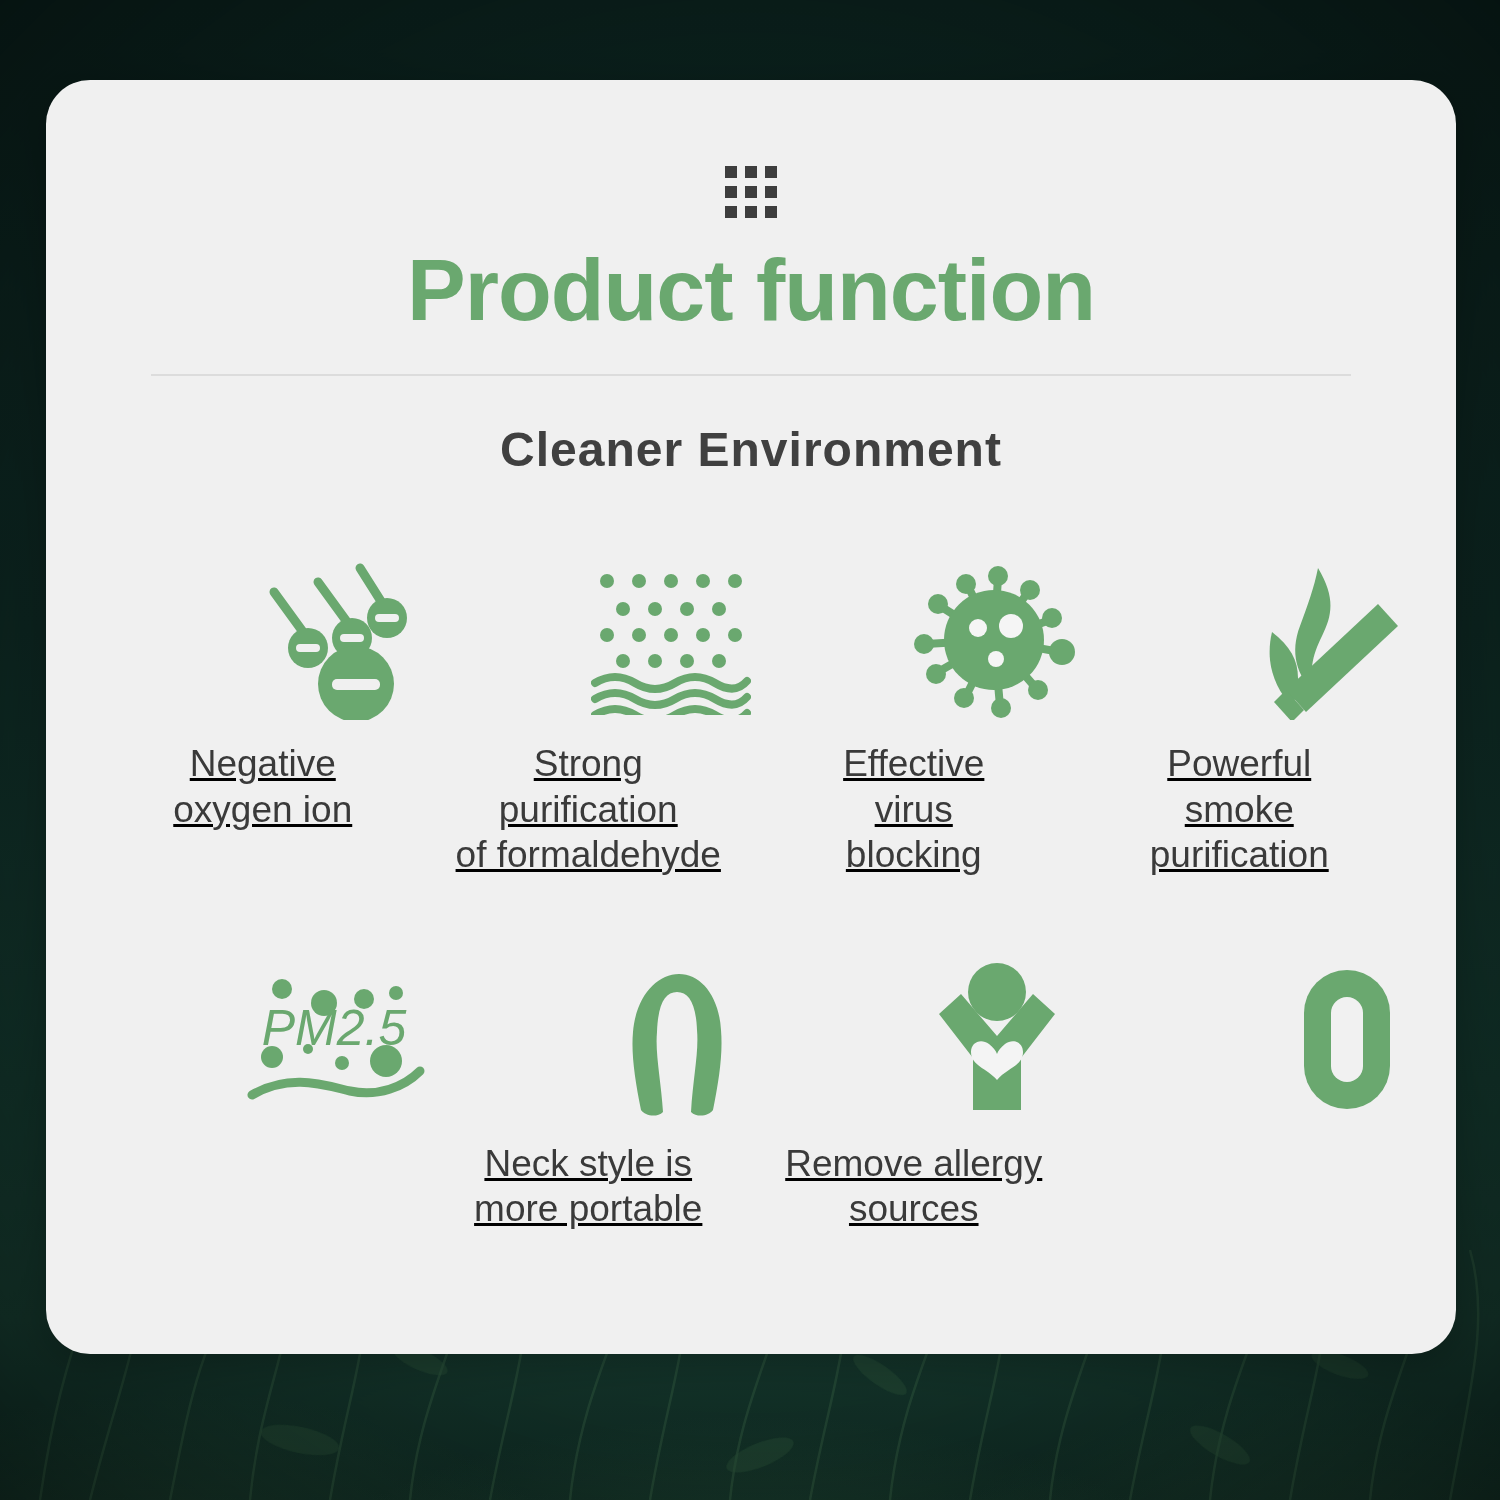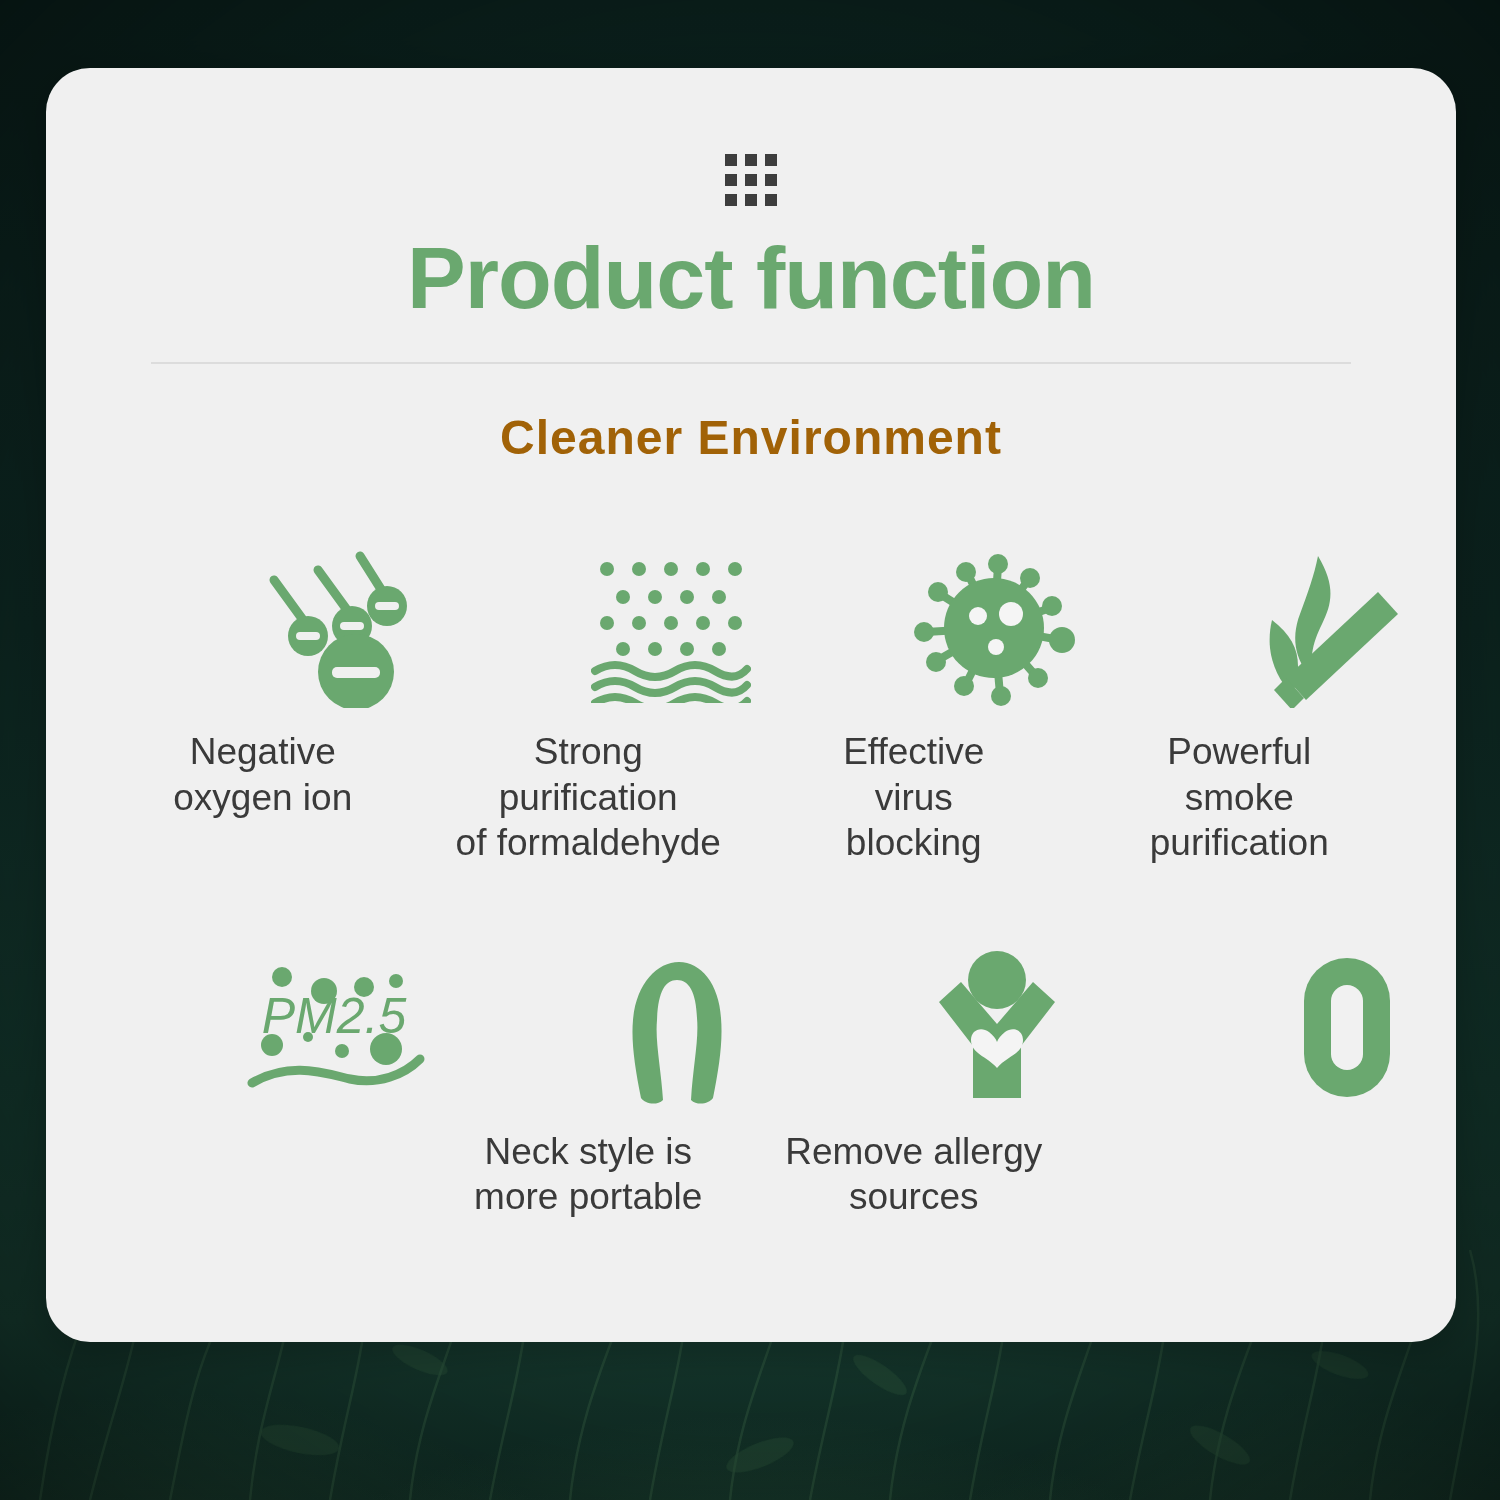--- a/index.html
+++ b/index.html
@@ -25,21 +25,21 @@
     opacity:.55;
   }
   #bg-vignette{
     position:absolute; inset:0;
     background:radial-gradient(ellipse 1250px 1250px at 50% 50%, rgba(0,0,0,0) 45%, rgba(0,0,0,.55) 100%);
   }
 
   
   #card{
     position:absolute;
-    left:46px; top:68px; width:1410px; height:1274px;
+    left:46px; top:80px; width:1410px; height:1274px;
     background:#f0f0f0;
     border-radius:44px;
     box-shadow:0 10px 40px rgba(0,0,0,.25);
     overflow:hidden;
   }
 
   
   .dots-grid{
     width:52px; height:52px;
     margin:86px auto 0;
@@ -64,31 +64,32 @@
   #divider{
     width:1200px; height:2px;
     margin:38px auto 0;
     background:#dcdcdc;
   }
 
   #subtitle{
     margin-top:46px;
     text-align:center;
     font-size:48px;
-    color:#a16207;
+    color:#404040;
     letter-spacing:1px;
   }
 
   
   #features{
     margin:78px 54px 0;
     display:grid;
     grid-template-columns:repeat(4,1fr);
     grid-template-rows:auto auto;
     row-gap:78px;
+    text-decoration:underline;
   }
   .feature{
     display:flex;
     flex-direction:column;
     align-items:center;
   }
   .feature-icon{
     height:170px;
     width:100%;
     display:flex;

